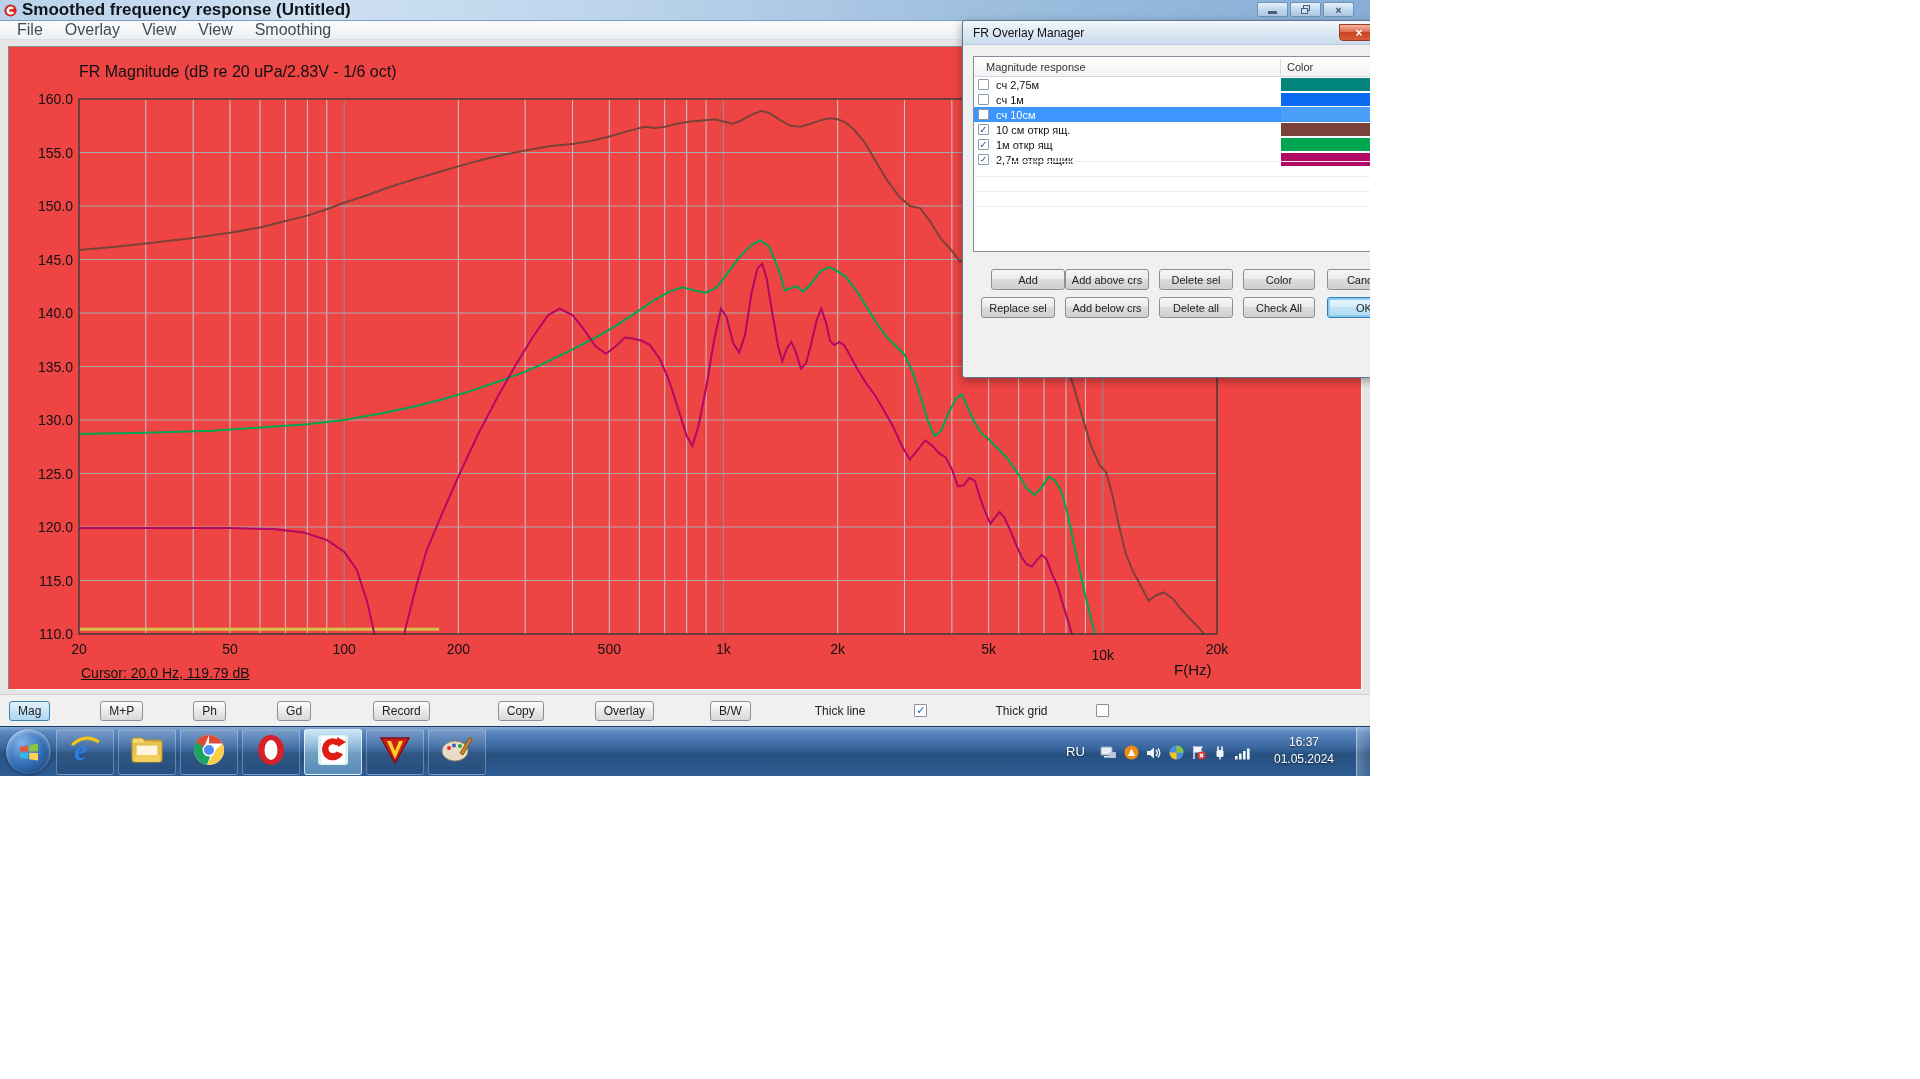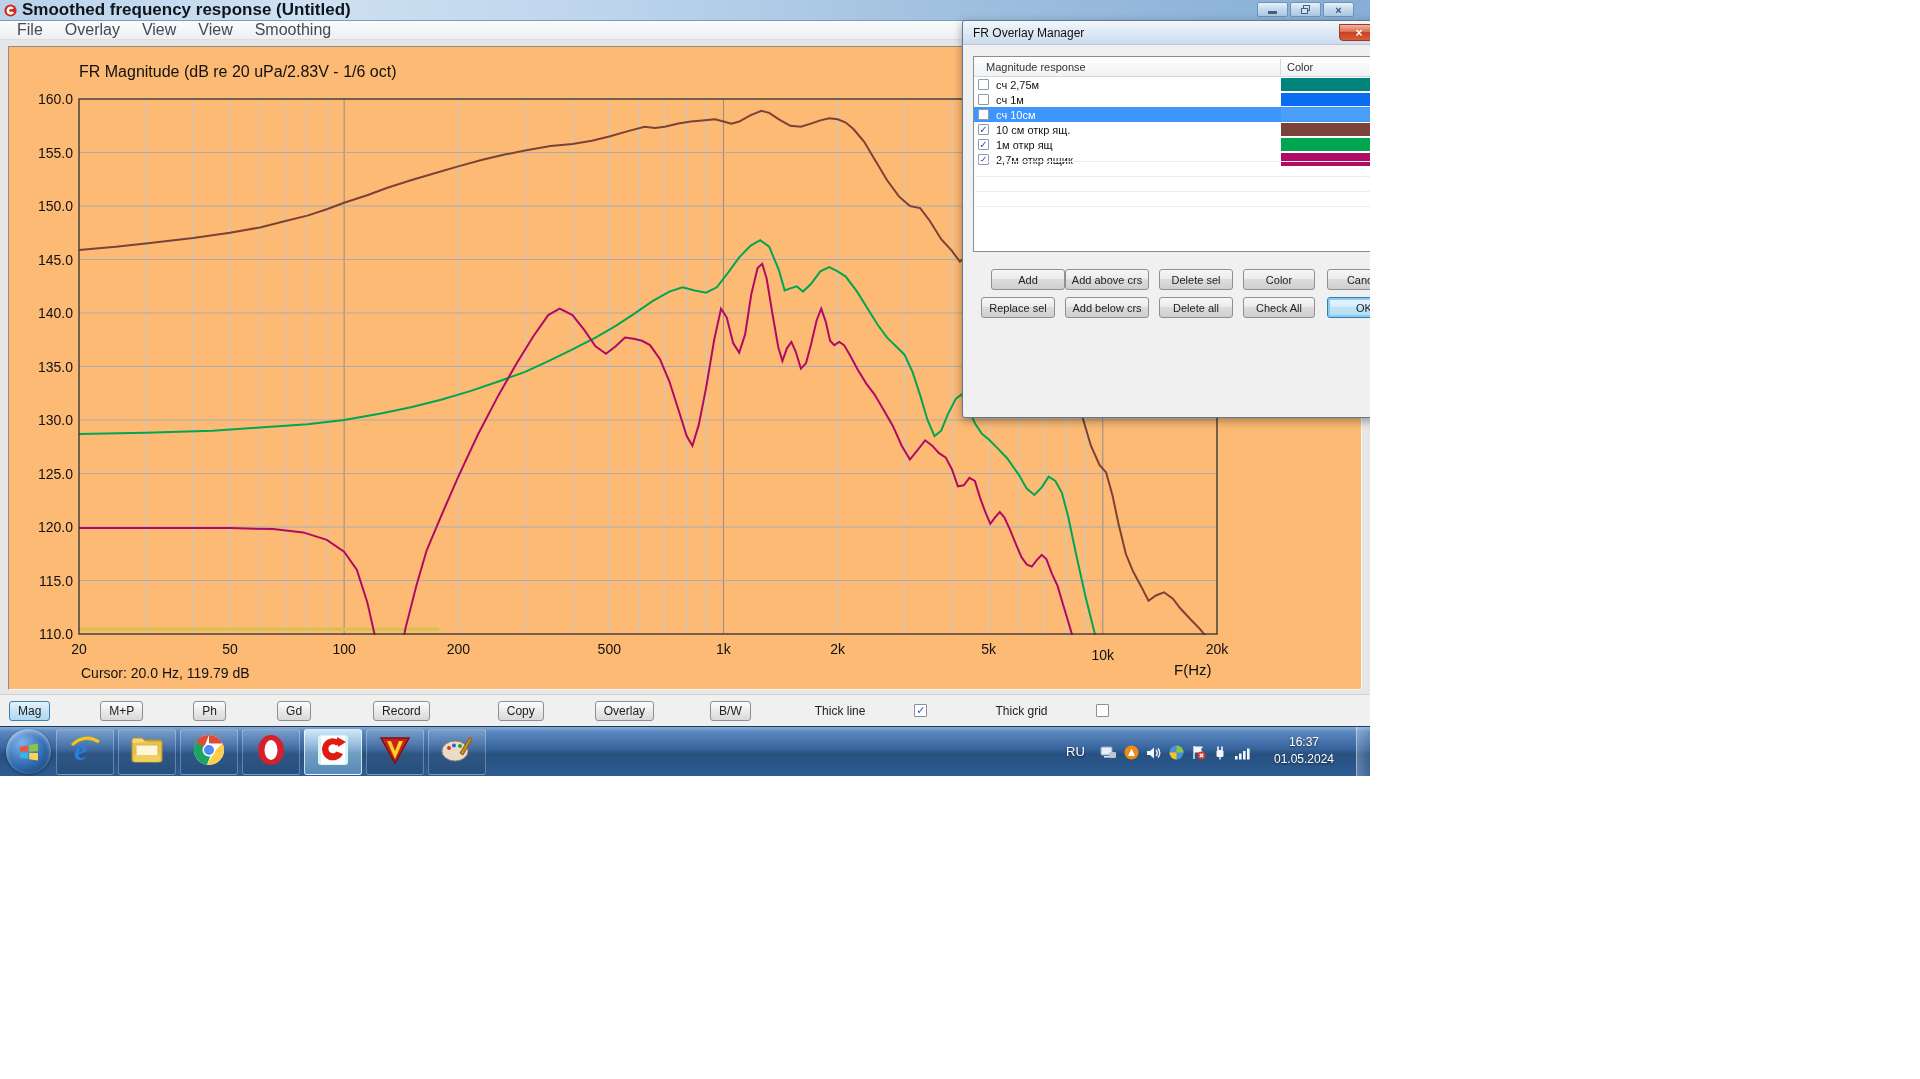--- a/index.html
+++ b/index.html
@@ -20,43 +20,43 @@
   .glyph-restore { position:relative; width:9px; height:9px; }
   .glyph-restore .b1 { position:absolute; right:0; top:0; width:7px; height:6px; border:1.5px solid #46607e; background:transparent; }
   .glyph-restore .b2 { position:absolute; left:0; bottom:0; width:7px; height:6px; border:1.5px solid #46607e; background:#cfe0f0; }
 
   .menubar { position:absolute; left:0; top:21px; width:1370px; height:19px;
     background:linear-gradient(#fafbfc,#edf0f3); border-bottom:1px solid #dadee2;
     display:flex; align-items:center; padding-left:8px; gap:4px; }
   .menu-item { font-size:16px; color:#444a52; padding:6px 9px; }
 
   .client { position:absolute; left:0; top:40px; width:1370px; height:654px; background:#e6e6e6; }
-  .chart-panel { position:absolute; left:8px; top:6px; width:1354px; height:644px; background:#fdba74;
+  .chart-panel { position:absolute; left:8px; top:6px; width:1354px; height:644px; background:#ef4444;
     border-top:1px solid #8c8c8c; border-left:1px solid #8c8c8c; border-right:1px solid #f8f8f8; border-bottom:1px solid #f8f8f8; }
 
   .chart-title { position:absolute; left:70px; top:16px; font-size:16px; color:#111; }
   .plot-wrap { position:absolute; left:69px; top:51px; width:1140px; height:537px; }
   .plot-wrap svg { display:block; }
   .ylab { position:absolute; width:52px; text-align:right; font-size:14px; color:#111; }
   .xlab { position:absolute; width:44px; text-align:center; font-size:14px; color:#111; }
   .fhz { position:absolute; left:1165px; top:614px; font-size:15px; color:#111; }
-  .cursor-status { position:absolute; left:72px; top:618px; font-size:14px; color:#111; }
+  .cursor-status { position:absolute; left:72px; top:618px; font-size:14px; color:#111;text-decoration:underline; }
 
   
   .bottombar { position:absolute; left:0; top:694px; width:1370px; height:32px; background:#f0f0f0;
     border-top:1px solid #d2d2d2; display:flex; align-items:center;gap:44px; }
   .tb-btn { height:20px; padding:0 8px; font-size:12px; color:#222; border:1px solid #8a9097; border-radius:3px;
     background:linear-gradient(#fdfdfd,#e8e8e8 55%,#d9d9d9); display:flex; align-items:center; }
   .tb-btn.active { border-color:#3c7fb1; background:linear-gradient(#e4f2fb,#c3e2f5 55%,#b0d8f2); }
   .tb-check-label { font-size:12px; color:#222; }
   .tb-checkbox { width:13px; height:13px; background:#fff; border:1px solid #8a9097; border-radius:1px;
     font-size:11px; line-height:11px; text-align:center; color:#1c62b8; font-weight:bold; }
 
   
-  .dialog { position:absolute; left:962px; top:20px; width:430px; height:398px; background:#f0f0f0;
+  .dialog { position:absolute; left:962px; top:20px; width:430px; height:358px; background:#f0f0f0;
     border:1px solid #62788e; border-radius:3px; box-shadow:0 3px 10px rgba(0,0,0,0.35); }
   .dlg-titlebar { position:absolute; left:0; top:0; width:100%; height:24px; border-radius:3px 3px 0 0;
     background:linear-gradient(#f2f7fc,#dfeaf5 45%,#cbdcee); border-bottom:1px solid #b9c9da;
     display:flex; align-items:center; padding-left:10px; }
   .dlg-title { font-size:12px; color:#111; }
   .dlg-close { position:absolute; right:12px; top:3px; width:40px; height:17px; border:1px solid #9c3a26; border-radius:0 0 4px 4px;
     background:linear-gradient(#f0b5a4,#dd6f51 45%,#c74426 50%,#d95b35); color:#fff; font-size:12px; font-weight:bold;
     display:flex; align-items:center; justify-content:center; }
   .dlg-list { position:absolute; left:10px; top:35px; width:412px; height:196px; background:#fff; border:1px solid #828f9c; }
   .dlg-list-header { position:relative; height:20px; background:linear-gradient(#ffffff,#f1f2f4); border-bottom:1px solid #d5d8db;

